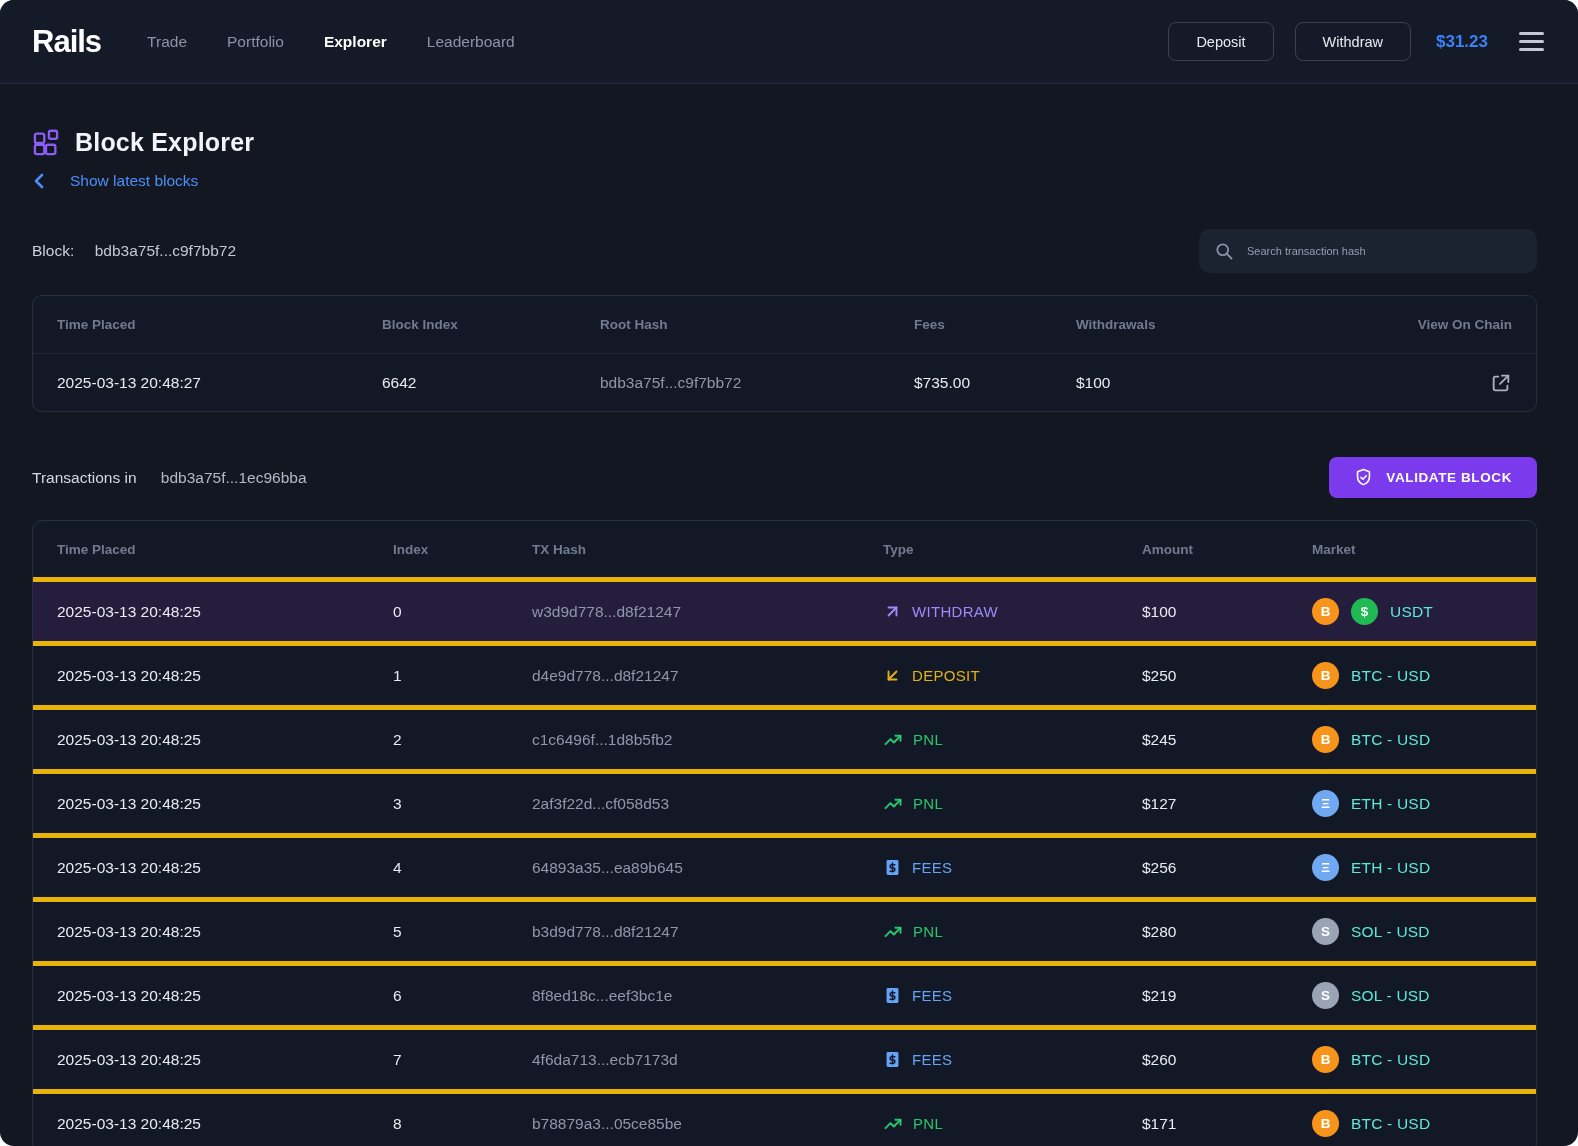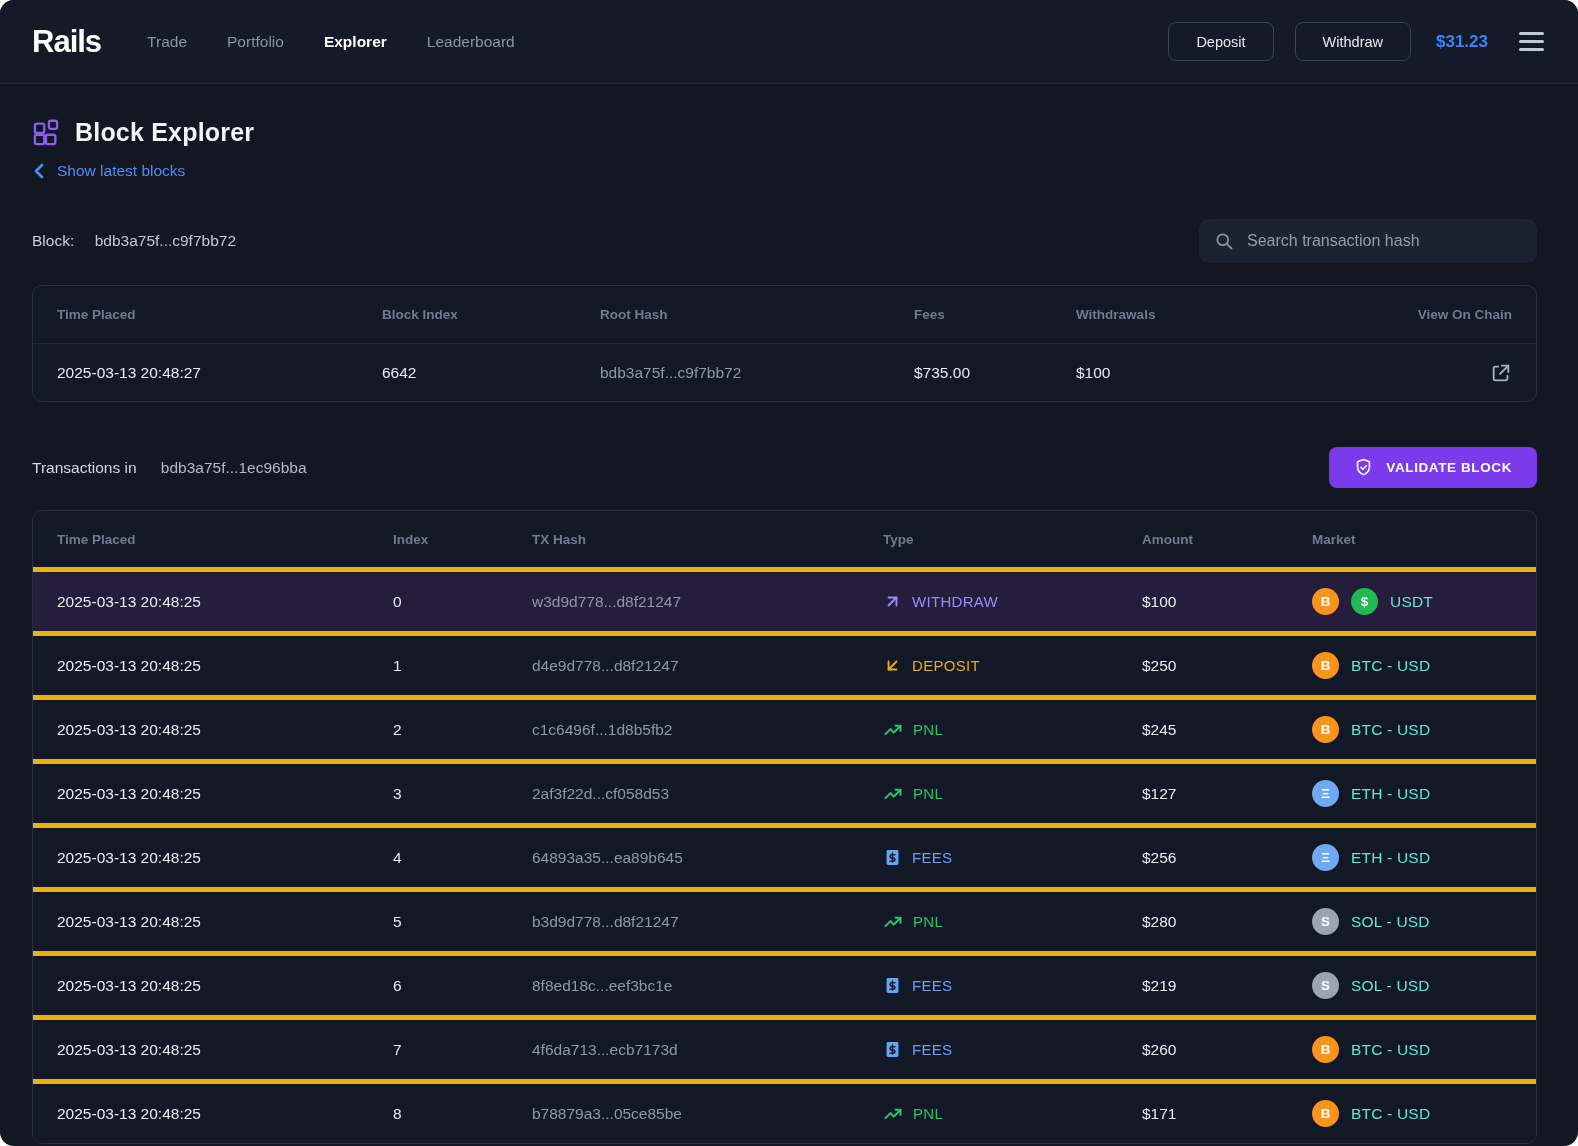--- a/index.html
+++ b/index.html
@@ -15,33 +15,33 @@
   .nav-item.active { color:#ffffff; font-weight:700; }
   .nav-right { margin-left:auto; display:flex; align-items:center; gap:21px; }
   .nav-btn { background:transparent; border:1px solid #3a4254; border-radius:8px; color:#e8eaf0;
              font-size:14.5px; font-family:inherit; padding:0 27px; height:39px; cursor:pointer; }
   .balance { font-size:17px; font-weight:700; color:#3b82f6; margin-left:4px; }
   .hamburger { display:flex; flex-direction:column; gap:5px; margin-left:8px; cursor:pointer; padding:4px 2px; }
   .hamburger span { display:block; width:25px; height:3px; border-radius:2px; background:#c2c9d6; }
 
   
   .main { padding:0 41px 0 32px; }
-  .title-row { margin-top:34px; display:flex; align-items:center; gap:15px; }
+  .title-row { margin-top:44px; display:flex; align-items:center; gap:15px; }
   .title-row h1 { margin:0; font-size:25px; font-weight:700; color:#f2f4f8; letter-spacing:0.2px; }
   .blocks-icon svg { display:block; }
-  .back-link { margin-top:15px; display:flex; align-items:center; gap:11px; color:#4f8ef7;
+  .back-link { margin-top:15px; display:flex; align-items:center; gap:24px; color:#4f8ef7;
                font-size:15.5px; cursor:pointer; width:fit-content;text-align:right; }
 
   .block-row { margin-top:39px; display:flex; align-items:center; justify-content:space-between; }
   .block-label { color:#cdd2dc; font-size:15.5px; }
   .block-hash { color:#c2c8d4; font-size:15.5px; margin-left:16px; }
   .search-box { width:338px; height:44px; background:#1b2230; border-radius:10px;
                 display:flex; align-items:center; padding:0 15px; box-sizing:border-box; gap:11px; }
   .search-box input { background:transparent; border:none; outline:none; color:#ef4444;
-                      font-size:16px; font-family:inherit; flex:1; }
+                      font-size:11px; font-family:inherit; flex:1; }
   .search-box input::placeholder { color:#959eb1; }
 
   
   .table { margin-top:22px; border:1px solid #272f41; border-radius:10px; background:#131826; overflow:hidden; }
   .t-head { display:grid; align-items:center; height:57px; padding:0 24px;
             font-size:13.5px; font-weight:700; color:#717b8f; }
   .t-row { display:grid; align-items:center; height:57px; padding:0 24px;
            font-size:15.5px; color:#e9ebf1; border-top:1px solid #212939; }
   .block-grid { grid-template-columns:325px 218px 314px 162px 1fr 130px; }
   .block-grid .last { text-align:right; }

